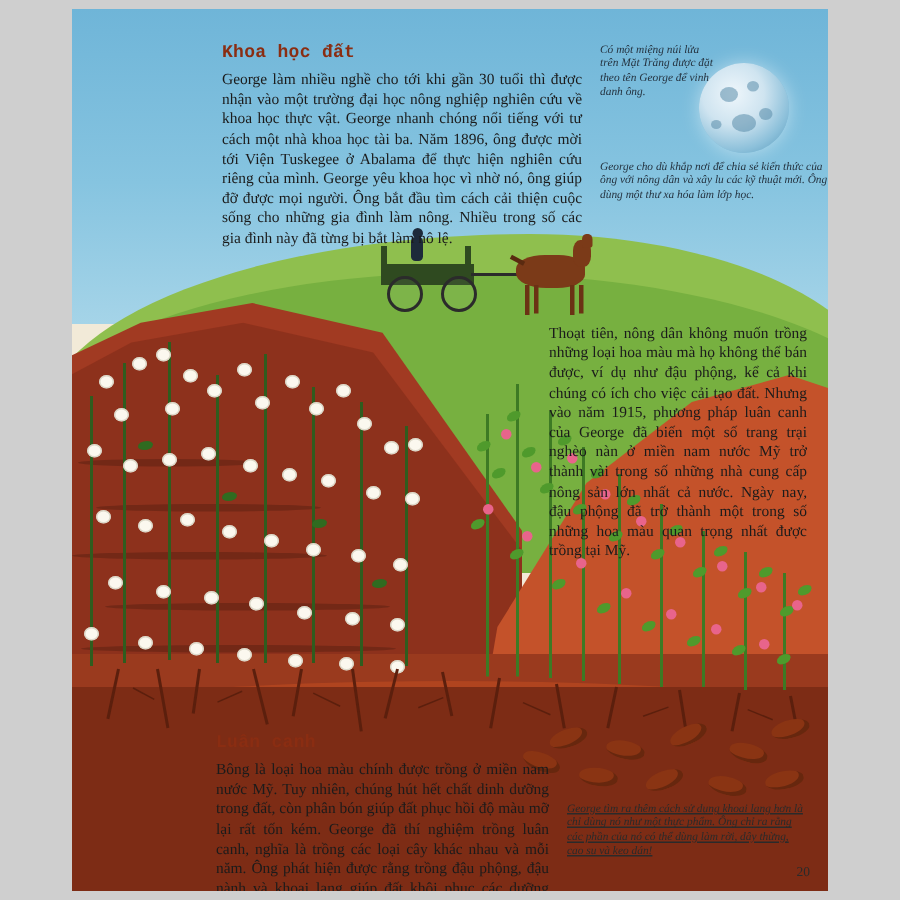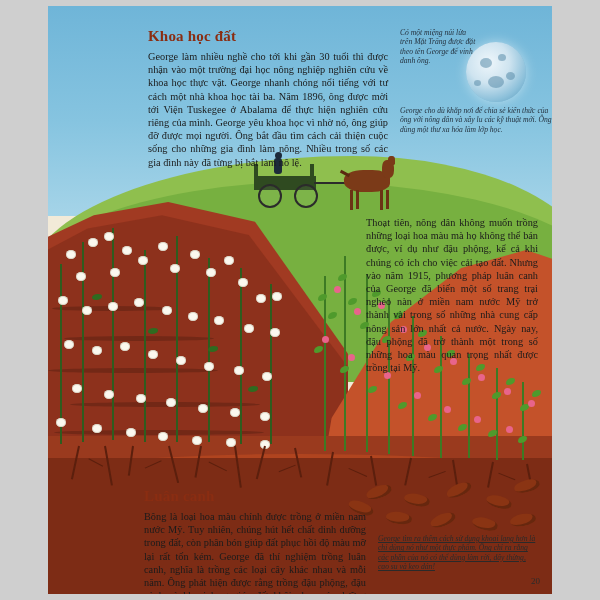--- a/index.html
+++ b/index.html
@@ -164,22 +164,22 @@
     background: rgba(255,255,255,0.05);
   }
   .cart-body { position: absolute; background: #2f4a20; }
   .horse-body { position: absolute; background: #7b3a18; border-radius: 42% 38% 40% 44%; }
   .horse-leg { position: absolute; background: #6b3214; width: 3px; }
   .driver { position: absolute; background: #1d2a3a; }
 
   
   .tbox { position: absolute; }
   h2.head {
-    font-family: Liberation Serif, serif;
-    font-size: 15px;
+    font-family: Liberation Mono, monospace;
+    font-size: 12px;
     font-weight: bold;
     color: #8a2d12;
     margin: 0 0 5px 0;
     letter-spacing: 0.2px;
   }
   p.body {
     font-family: "Liberation Serif", serif;
     font-size: 10.3px;
     line-height: 13.2px;
     color: #1b1b1b;

